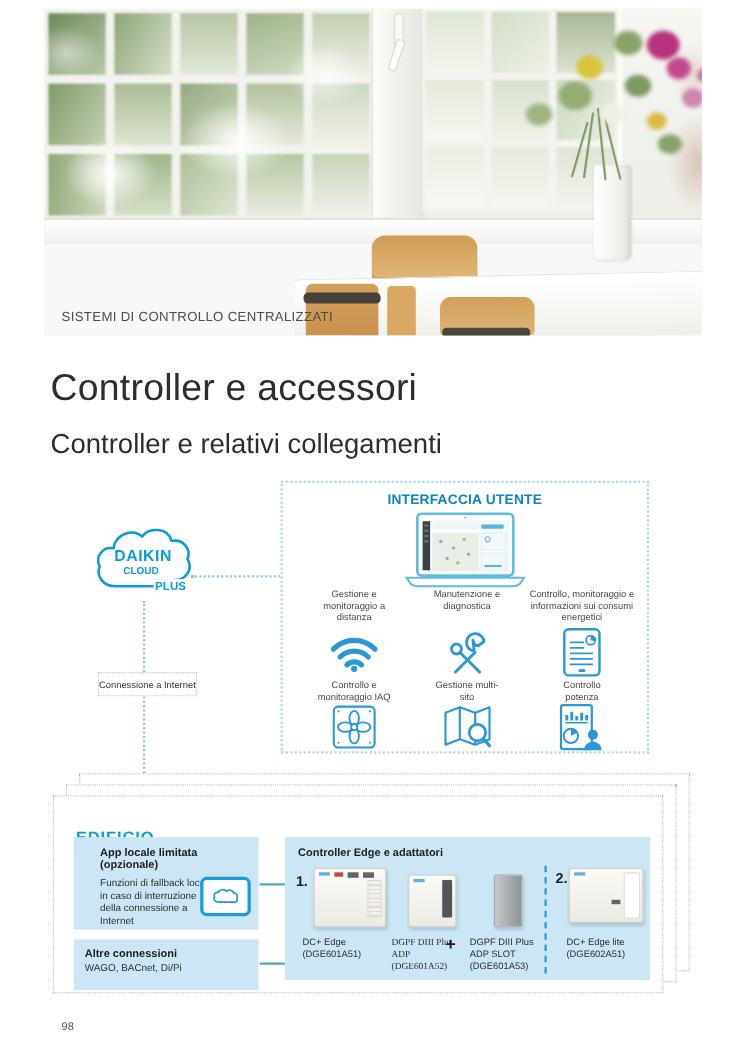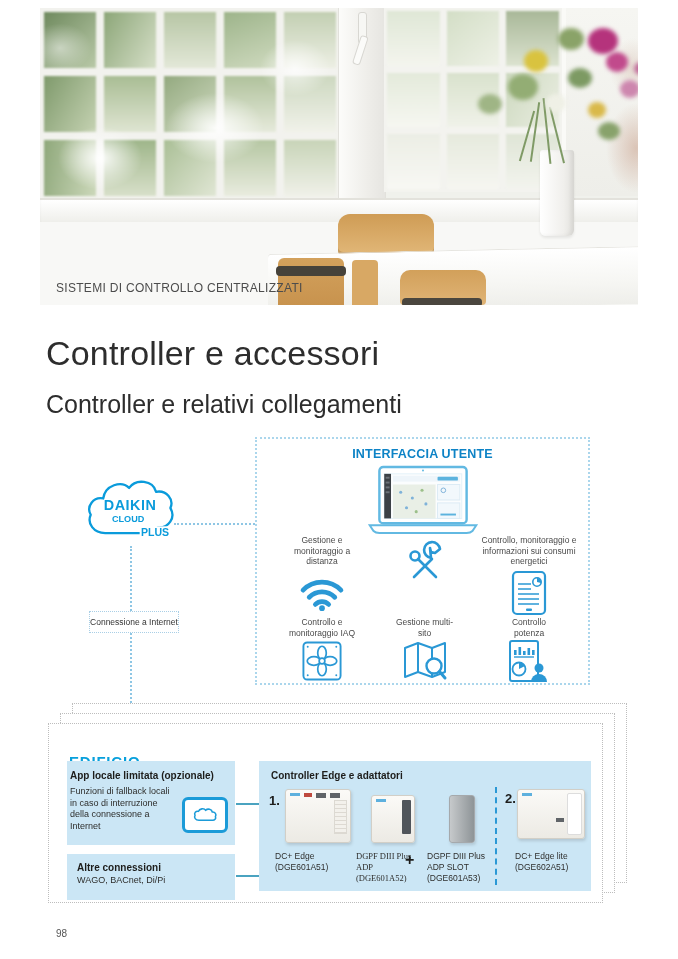--- a/index.html
+++ b/index.html
@@ -96,21 +96,21 @@
   .r2 .lbl{height:24px;}
   .r2 .ibox{height:40px;}
 
   
   .layer{position:absolute;width:555px;height:180px;background:#fff;border:1px dotted #bdbdbd;box-sizing:border-box;}
   .l3{left:72px;top:703px;z-index:1;}
   .l2{left:60px;top:713px;z-index:2;}
   .main-box{left:48px;top:723px;z-index:3;}
   .ed-title{position:absolute;left:20px;top:29px;font-size:15px;font-weight:bold;color:#08a0dc;letter-spacing:.8px;}
   .blue-box{position:absolute;background:#cbe6f5;box-sizing:border-box;}
-  .app-box{left:18px;top:37px;width:168px;height:84px;padding:9px 3px;}
+  .app-box{left:18px;top:37px;width:168px;height:84px;padding:9px 24px;}
   .app-box .t,.alt-box .t,.ctrl-title{font-size:10px;font-weight:bold;color:#1d1d1b;}
   .app-box .b{margin-top:5px;font-size:9px;line-height:1.3;color:#2e2e2c;width:100px;}
   .tabcloud{position:absolute;right:7px;top:36px;width:46px;height:36px;background:#fff;border:3.5px solid #1b9bd8;border-radius:6px;
             display:flex;align-items:center;justify-content:center;box-sizing:border-box;}
   .alt-box{left:18px;top:130px;width:168px;height:46px;padding:8px 10px;}
   .alt-box .b{margin-top:2px;font-size:9px;color:#2e2e2c;}
   .conn1{position:absolute;left:187px;top:79px;width:23px;height:2px;background:#4aa3c0;}
   .conn2{position:absolute;left:187px;top:151px;width:23px;height:2px;background:#4aa3c0;}
   .ctrl-box{left:210px;top:37px;width:332px;height:130px;padding:0;}
   .ctrl-title{position:absolute;left:12px;top:9px;}
@@ -256,20 +256,21 @@
           <g stroke="#2a98d5" stroke-width="5" fill="none" stroke-linecap="round">
             <path d="M4 16 A28 28 0 0 1 44 16"></path>
             <path d="M10.5 23.5 A19 19 0 0 1 37.5 23.5"></path>
             <path d="M17 31 A10 10 0 0 1 31 31"></path>
           </g>
           <circle cx="24" cy="35" r="3" fill="#2a98d5"></circle>
         </svg>
       </div>
     </div>
     <div class="feat r1" style="left:110px;top:96px;width:115px;">
+      <div class="lbl" style="width:82px;">Manutenzione e diagnostica</div>
       <div class="ibox">
         <svg width="44" height="44" viewBox="0 0 44 44">
           <g stroke="#2a98d5" stroke-width="2.6" fill="none" stroke-linecap="round" stroke-linejoin="round">
             <path d="M11 40 L29 22"></path>
             <path d="M28 21 a8 8 0 1 1 9 -9 l-5 4 -4 -1 -1 -4 Z"></path>
             <path d="M33 40 L15 22"></path>
             <circle cx="12" cy="19" r="4.5"></circle>
           </g>
         </svg>
       </div>

